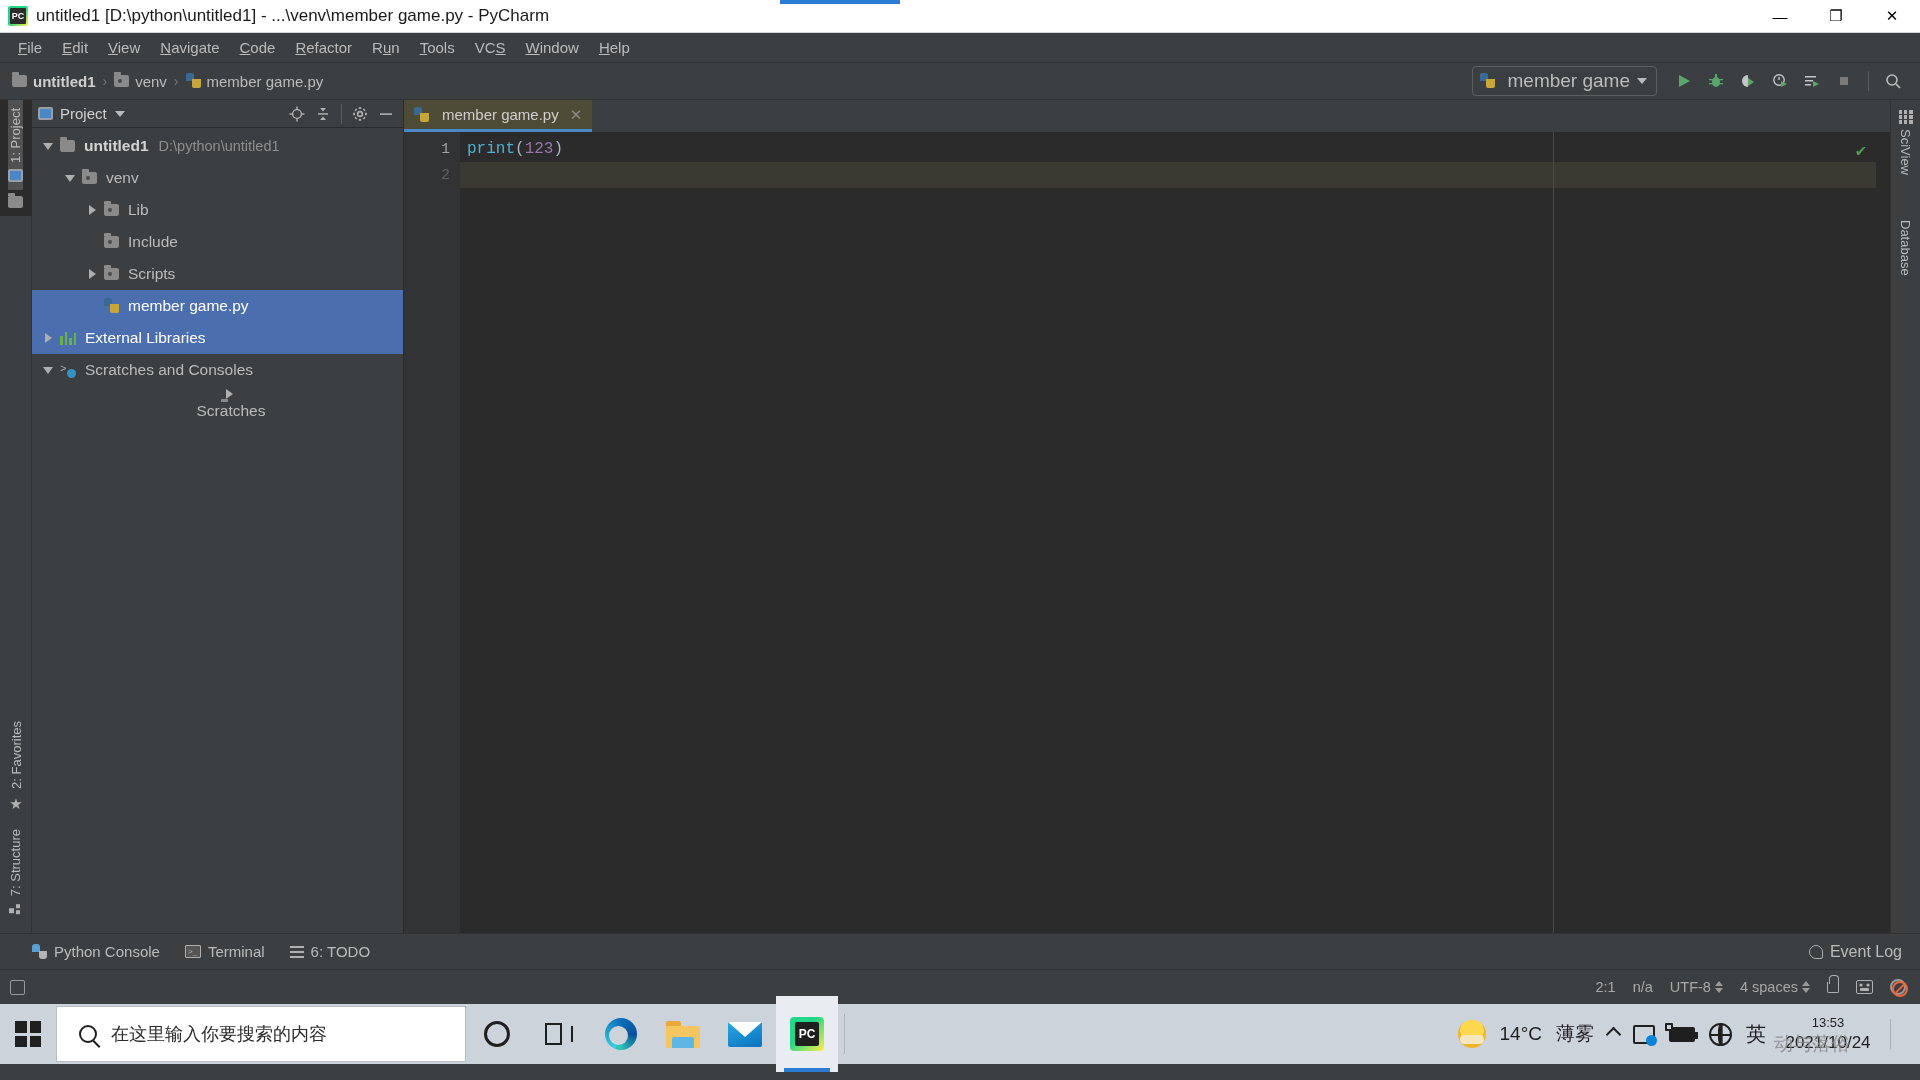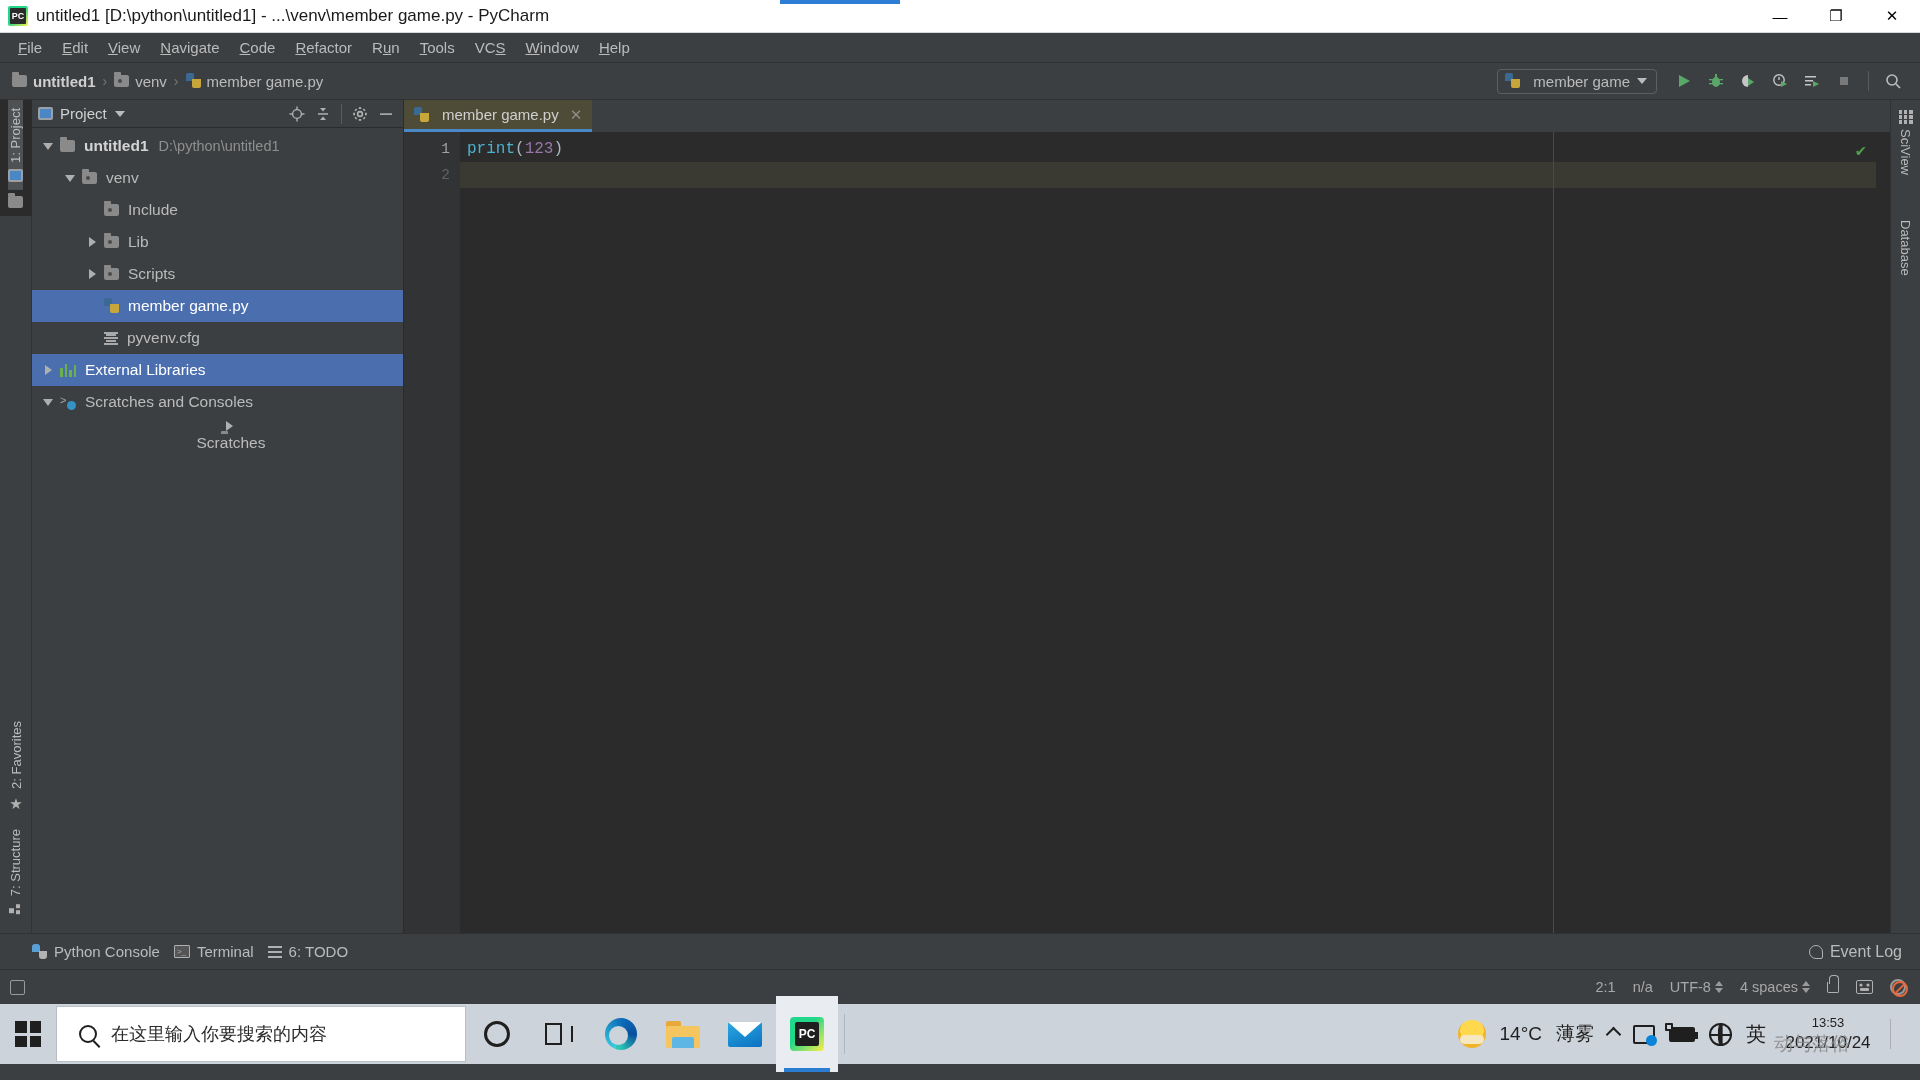--- a/index.html
+++ b/index.html
@@ -45,21 +45,21 @@
   .folder-ic.dot::after { content:""; position:absolute; left:4px; top:4px; width:4px;height:4px;
      border-radius:50%; background:#4a4a4a;}
   .pyfile-ic { width:15px; height:16px; margin-right:6px; position:relative; }
   .pyfile-ic .pb { position:absolute; left:0; top:0; width:8px; height:8px;
      background:#3a6a94; border-radius:2px 2px 0 0; }
   .pyfile-ic .py { position:absolute; right:0; bottom:1px; width:9px; height:9px;
      background:#c8a73a; border-radius:0 0 2px 2px; }
   #toolbtns { margin-left:auto; display:flex; align-items:center; padding-right:12px; gap:2px;}
   .runcfg { display:flex; align-items:center; gap:7px; border:1px solid #5e6060;
      border-radius:4px; padding:3px 9px 3px 7px; margin-right:10px; }
-  .runcfg .lbl { font-size:15px; color:#bbbbbb; }
+  .runcfg .lbl { font-size:19px; color:#bbbbbb; }
   .caret-dn { width:0;height:0;border-left:5px solid transparent;border-right:5px solid transparent;
      border-top:6px solid #bbbbbb; }
   .tbtn { width:30px; height:28px; display:flex; align-items:center; justify-content:center;
      border-radius:3px; cursor:default; }
   .tsep { width:1px; height:20px; background:#5a5a5a; margin:0 7px; }
 
   
   #main { display:flex; height:calc(1080px - 33px - 30px - 37px - 36px - 35px - 76px); }
   
   #leftstripe { width:32px; background:#3c3f41; display:flex; flex-direction:column;
@@ -139,21 +139,21 @@
   .rtab { writing-mode:vertical-rl; font-size:13px; color:#bbbbbb; display:flex;
      align-items:center; gap:5px; cursor:default; }
   .grid-ic { width:14px;height:14px; display:grid; grid-template-columns:repeat(3,1fr);
      grid-template-rows:repeat(3,1fr); gap:1.5px; }
   .grid-ic i{background:#b0b0b0;display:block;}
   .db-ic { width:14px;height:14px; display:flex;flex-direction:column;justify-content:space-between;}
   .db-ic i{display:block;height:3px;border-radius:50%/100%;background:#b0b0b0;}
 
   
   #bottombar { height:36px; background:#3c3f41; display:flex; align-items:center;
-     padding-left:32px; border-top:1px solid #323232; gap:14px; }
+     padding-left:32px; border-top:1px solid #323232; gap:25px; }
   .btab { display:flex; align-items:center; gap:7px; font-size:15px; color:#bbbbbb; cursor:default;}
   .pyc-ic { width:15px;height:15px; position:relative; }
   .pyc-ic .a{position:absolute;left:0;top:0;width:8px;height:8px;background:#5a9fd4;border-radius:3px 3px 0 0;}
   .pyc-ic .b{position:absolute;right:0;bottom:0;width:8px;height:8px;background:#b3b3b3;border-radius:0 0 3px 3px;}
   .term-ic { width:16px;height:13px; border:1px solid #b0b0b0; border-radius:1px;
      font-size:8px; color:#b0b0b0; display:flex; align-items:center; padding-left:2px;
      background:#555; }
   .todo-ic { width:14px;height:12px; display:flex;flex-direction:column;justify-content:space-between;}
   .todo-ic i{display:block;height:2px;background:#b0b0b0;}
   #eventlogwrap { margin-left:auto; padding-right:18px; display:flex; align-items:center; gap:7px;}
@@ -440,56 +440,45 @@
           <span class="path">D:\python\untitled1</span>
         </div>
         <div class="trow" style="padding-left: 30px;">
           <span class="arrow down">
             <i></i>
           </span>
           <span class="folder-ic dot" style="margin-left: 4px;"></span>
           <span class="nm">venv</span>
         </div>
         <div class="trow" style="padding-left: 52px;">
+          <span class="arrow right">
+            <i></i>
+          </span>
+          <span class="folder-ic dot" style="margin-left: 4px;"></span>
+          <span class="nm">Lib</span>
+        </div>
+        <div class="trow" style="padding-left: 52px;">
           <span class="arrow"></span>
           <span class="folder-ic dot" style="margin-left: 4px;"></span>
           <span class="nm">Include</span>
-        </div>
-        <div class="trow" style="padding-left: 52px;">
-          <span class="arrow right">
-            <i></i>
-          </span>
-          <span class="folder-ic dot" style="margin-left: 4px;"></span>
-          <span class="nm">Lib</span>
         </div>
         <div class="trow" style="padding-left: 52px;">
           <span class="arrow right">
             <i></i>
           </span>
           <span class="folder-ic dot" style="margin-left: 4px;"></span>
           <span class="nm">Scripts</span>
         </div>
         <div class="trow selected" style="padding-left: 52px;">
           <span class="arrow"></span>
           <span class="pyfile-ic" style="margin-left: 4px;">
             <i class="pb"></i>
             <i class="py"></i>
           </span>
           <span class="nm">member game.py</span>
-        </div>
-        <div class="trow" style="padding-left: 52px;">
-          <span class="arrow"></span>
-          <span class="cfg-ic" style="margin-left: 4px;">
-            <span></span>
-            <span></span>
-            <span></span>
-            <span></span>
-            <span></span>
-          </span>
-          <span class="nm">pyvenv.cfg</span>
         </div>
         <div class="trow libs" style="padding-left: 8px;">
           <span class="arrow right">
             <i></i>
           </span>
           <span class="lib-ic" style="margin-left: 4px;">
             <b style="height:9px"></b>
             <b style="height:13px"></b>
             <b style="height:7px"></b>
             <b style="height:12px"></b>

